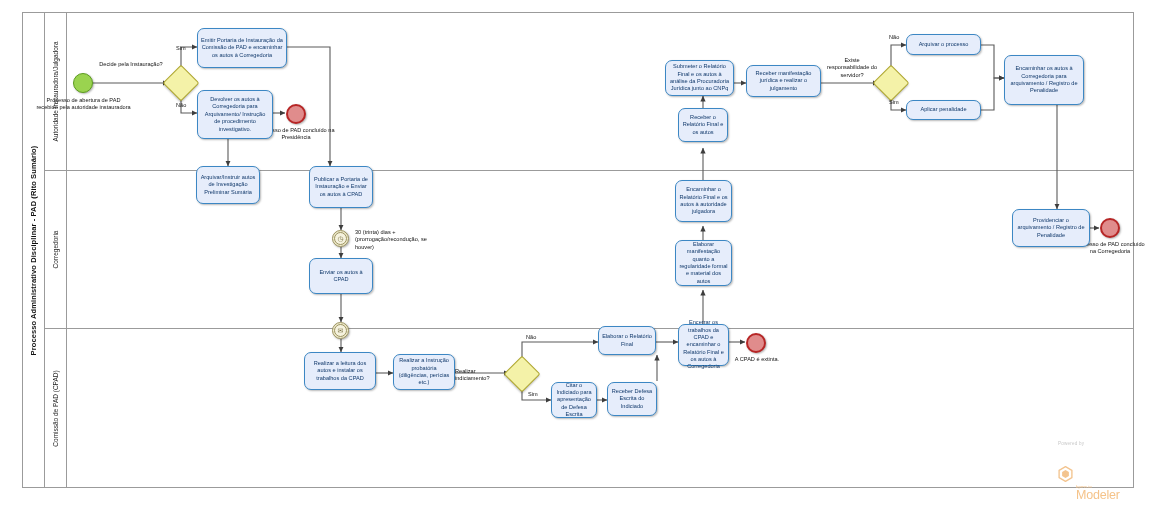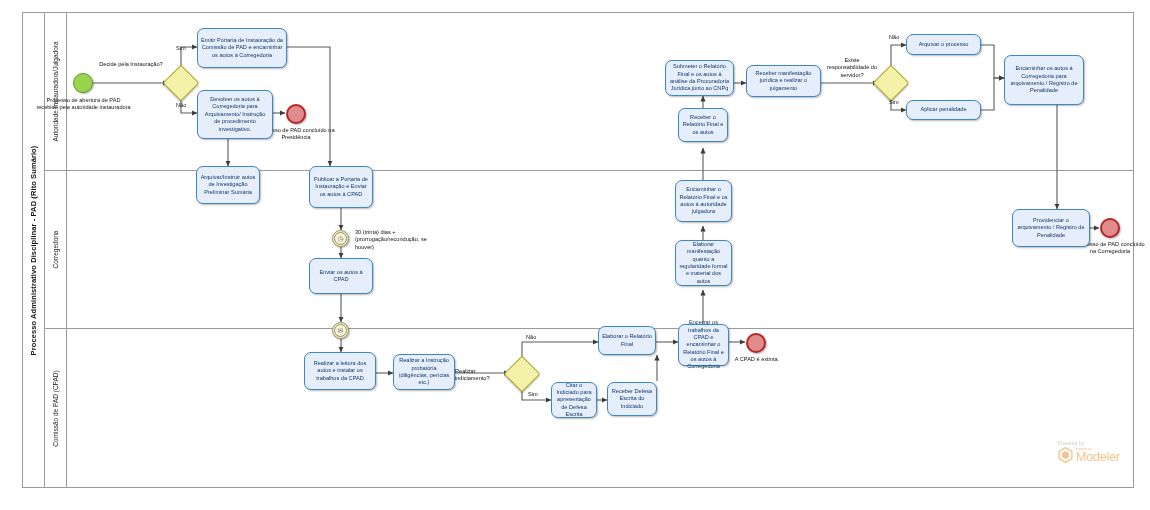--- a/index.html
+++ b/index.html
@@ -172,21 +172,21 @@
     margin-bottom: 1px;
   }
   .watermark .brandrow {
     display: flex;
     align-items: center;
     gap: 3px;
   }
   .watermark .logo {
     width: 15px; height: 16px;
   }
-  .watermark .names { line-height: 1; }
+  .watermark .names { line-height: 1; margin-top: 38px; }
   .watermark .sub {
     font-size: 4.4px;
     color: #f0c28c;
     margin-bottom: 0px;
   }
   .watermark .modeler {
     font-size: 12.5px;
     color: #f5c389;
     letter-spacing: -0.2px;
   }

